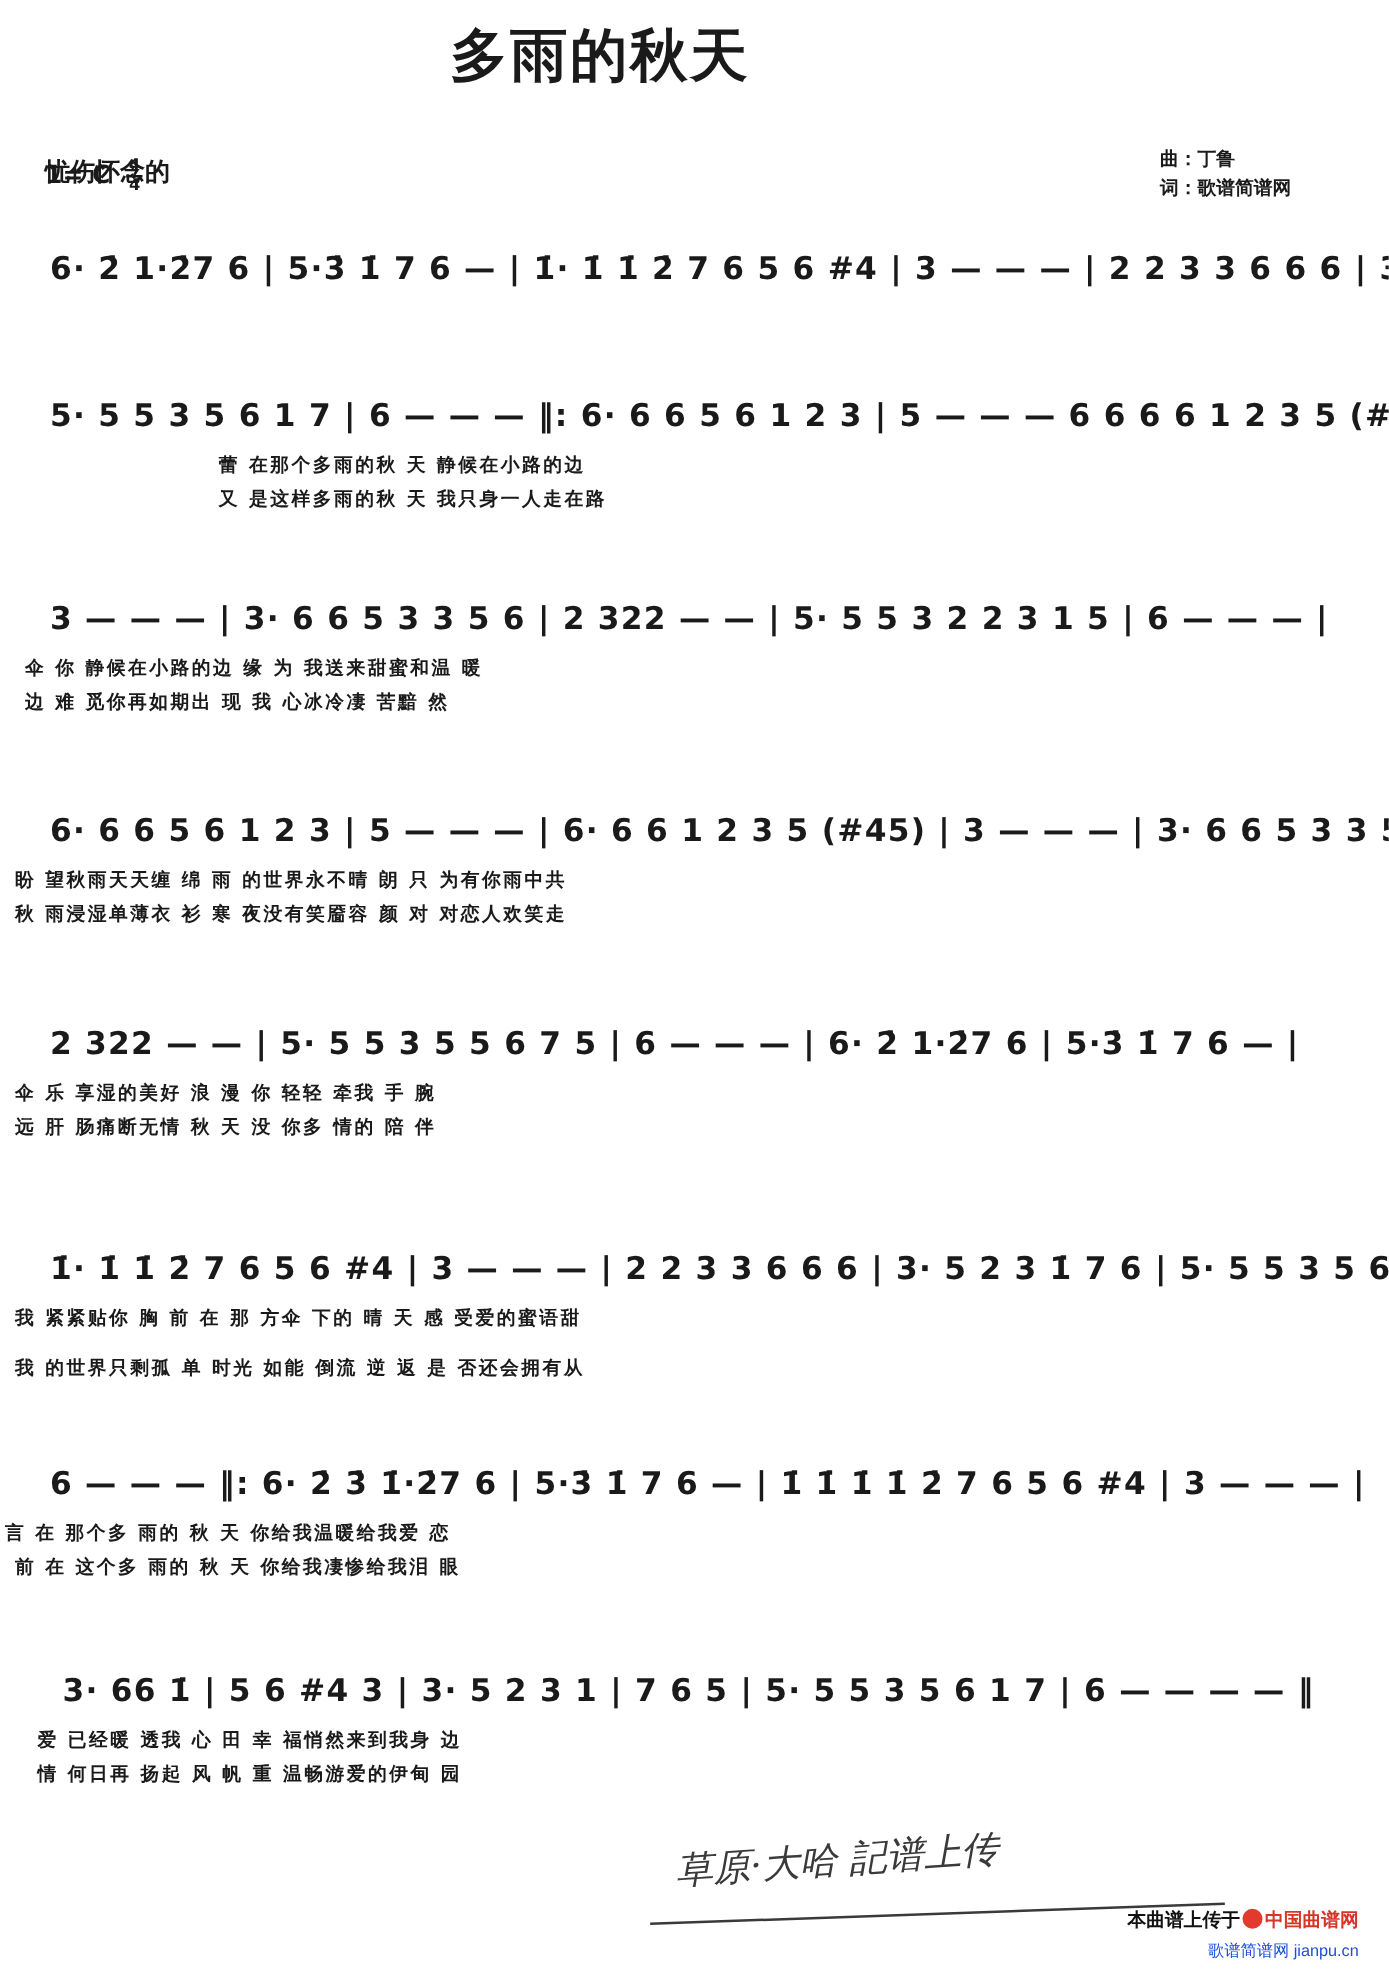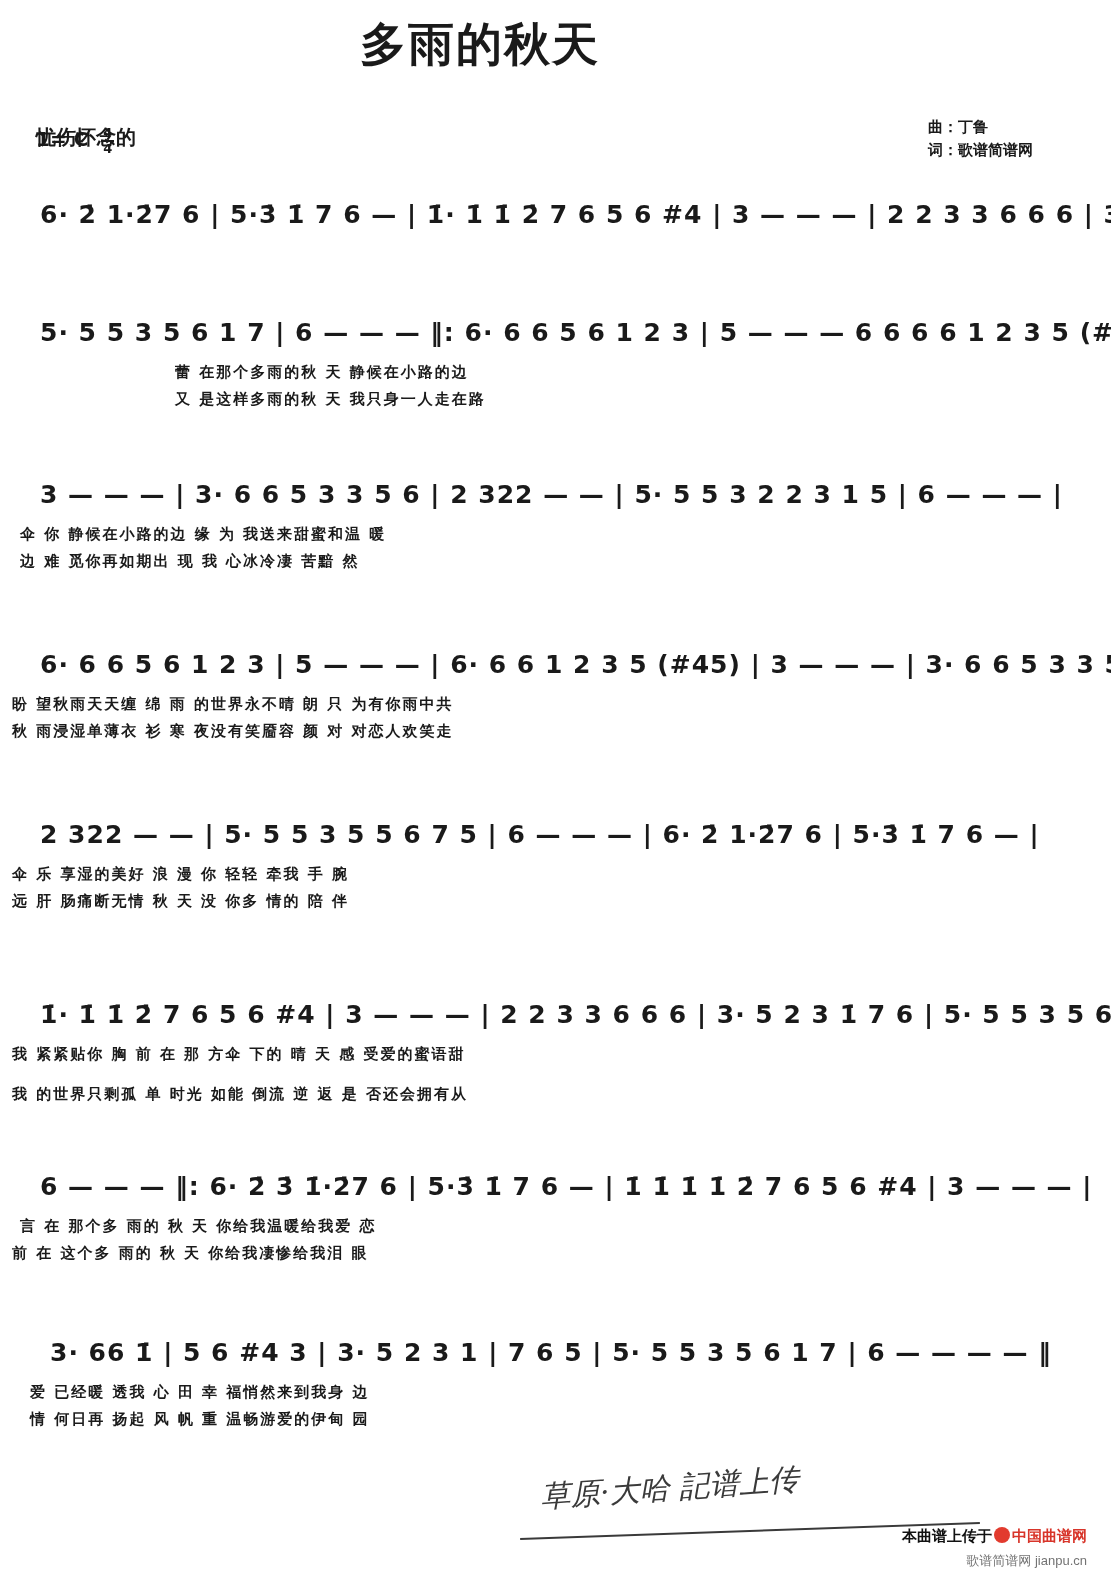--- a/index.html
+++ b/index.html
@@ -20,21 +20,21 @@
   .notes{position:absolute;left:40px;right:40px;font-family:"DejaVu Sans",sans-serif;font-size:25px;font-weight:bold;letter-spacing:1px;white-space:nowrap;}
   .lyr{position:absolute;left:40px;right:40px;font-family:"DejaVu Sans",sans-serif;font-size:15px;font-weight:bold;white-space:nowrap;letter-spacing:2px;}
 
   .sign{position:absolute;left:540px;top:1468px;font-size:30px;font-family:"DejaVu Serif",serif;font-style:italic;color:#3a3a3a;transform:rotate(-4deg);}
   .sign-underline{position:absolute;left:520px;top:1530px;width:460px;height:2px;background:#3a3a3a;transform:rotate(-2deg);}
 
   .footer{position:absolute;right:24px;bottom:30px;font-size:15px;font-weight:bold;color:#111;}
   .footer .dot{display:inline-block;width:16px;height:16px;border-radius:50%;background:#e23b2e;vertical-align:-2px;margin:0 2px;}
   .footer .red{color:#d8352a;}
   .footer-site{position:absolute;right:24px;bottom:6px;font-size:13px;color:#333;}
-  .footer-site .gr{color:#737373;}
+  .footer-site .gr{color:#1d4ed8;}
 </style>
 </head>
 <body>
 
 <div class="sheet">
 
   <div class="title">多雨的秋天</div>
 
   <div class="key-sig">
     <span>1= C</span>
@@ -84,21 +84,21 @@
   </div>
 
   <div class="sys" style="top:1000px;">
     <div class="notes">1̇· 1̇ 1̇ 2̇ 7 6 5 6 #4 | 3 — — — | 2 2  3 3 6 6 6 | 3· 5 2 3 1̇ 7 6 | 5· 5 5 3 5 6 1 7 |</div>
     <div class="lyr" style="top:45px;left:12px;">我 紧紧贴你 胸    前      在 那 方伞 下的 晴   天      感 受爱的蜜语甜</div>
     <div class="lyr" style="top:72px;left:12px;margin-top:13px;">我 的世界只剩孤    单      时光 如能 倒流 逆   返      是 否还会拥有从</div>
   </div>
 
   <div class="sys" style="top:1172px;">
     <div class="notes">6 — — —  ‖: 6·  2̇ 3̇ 1̇·2̇7 6 | 5·3̇ 1̇ 7 6 — | 1̇ 1̇ 1̇ 1̇ 2̇ 7 6 5 6 #4 | 3 — — — |</div>
-    <div class="lyr" style="top:45px;left:20px;">言        在 那个多 雨的 秋      天        你给我温暖给我爱     恋</div>
+    <div class="lyr" style="top:45px;left:4px;">言        在 那个多 雨的 秋      天        你给我温暖给我爱     恋</div>
     <div class="lyr" style="top:72px;left:12px;">前        在 这个多 雨的 秋      天        你给我凄惨给我泪     眼</div>
   </div>
 
   <div class="sys" style="top:1338px;">
     <div class="notes" style="left:50px;">3· 66 1̇ | 5 6 #4 3 | 3· 5 2 3 1 | 7 6 5 | 5· 5 5 3 5 6 1 7 | 6 — — — — ‖</div>
     <div class="lyr" style="top:45px;left:30px;">爱      已经暖     透我   心     田        幸 福悄然来到我身   边</div>
     <div class="lyr" style="top:72px;left:30px;">情      何日再     扬起   风     帆        重 温畅游爱的伊甸   园</div>
   </div>
 
   <div class="sign">草原·大哈  記谱上传</div>

